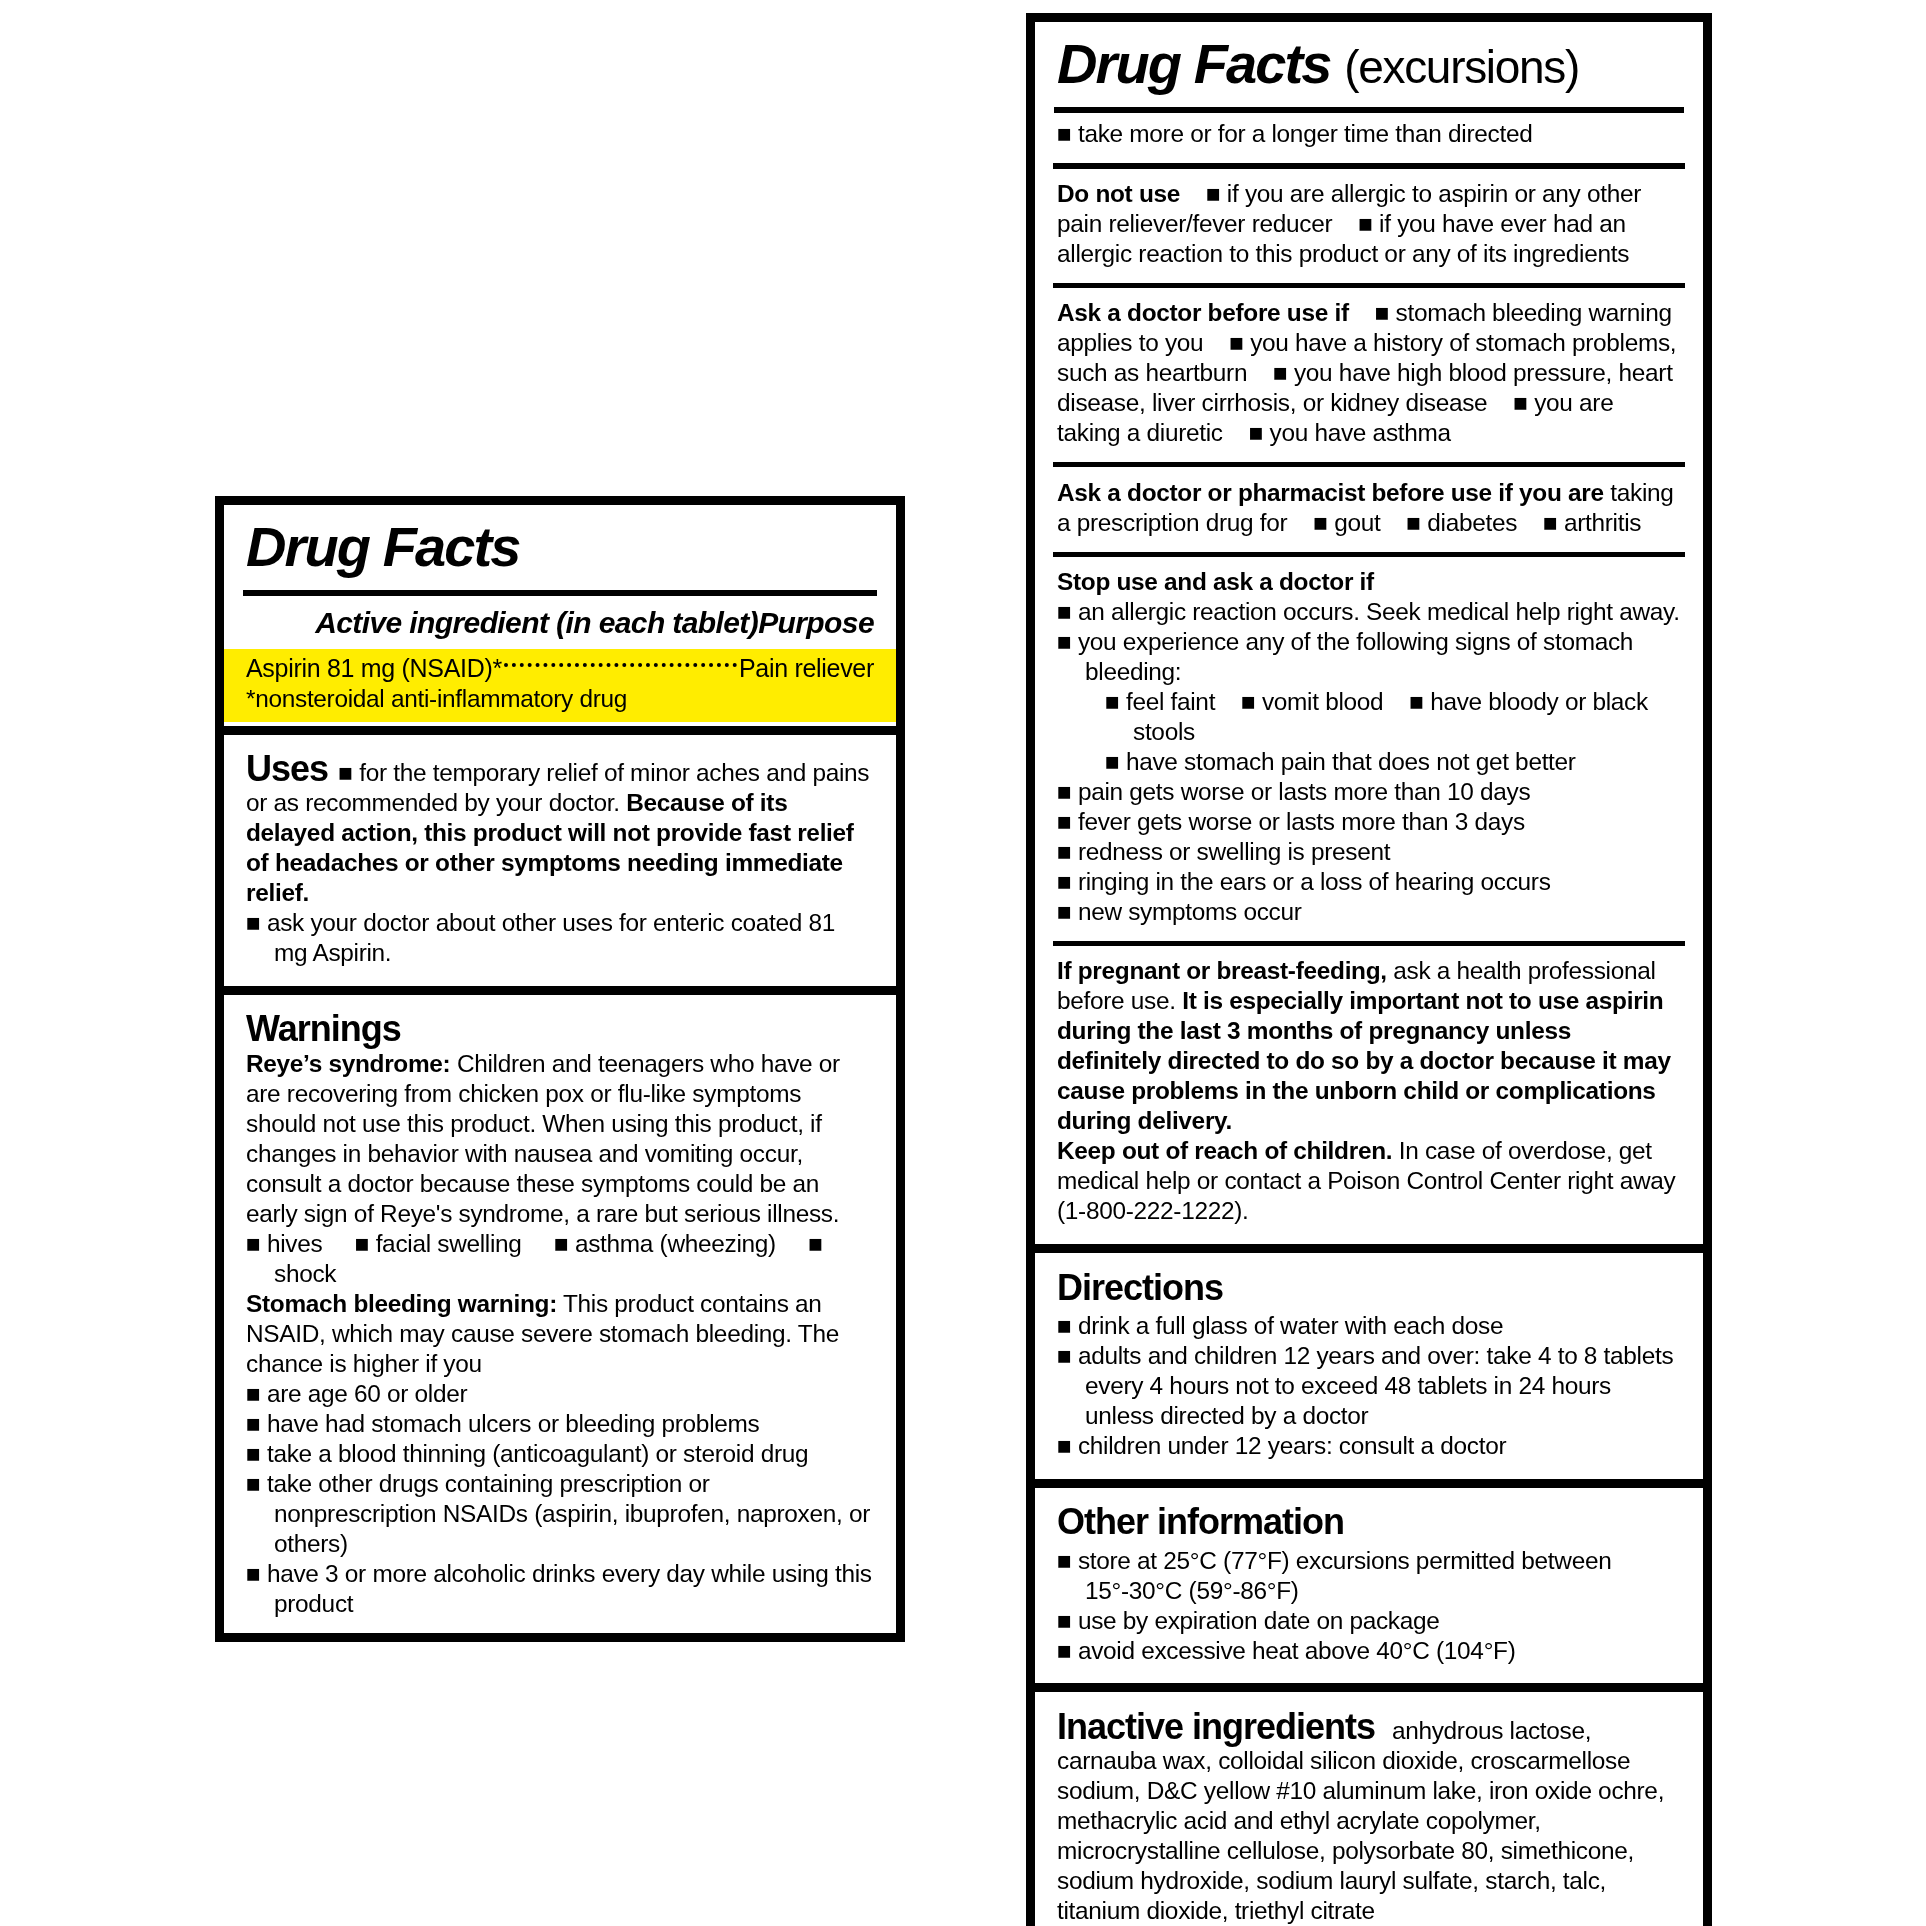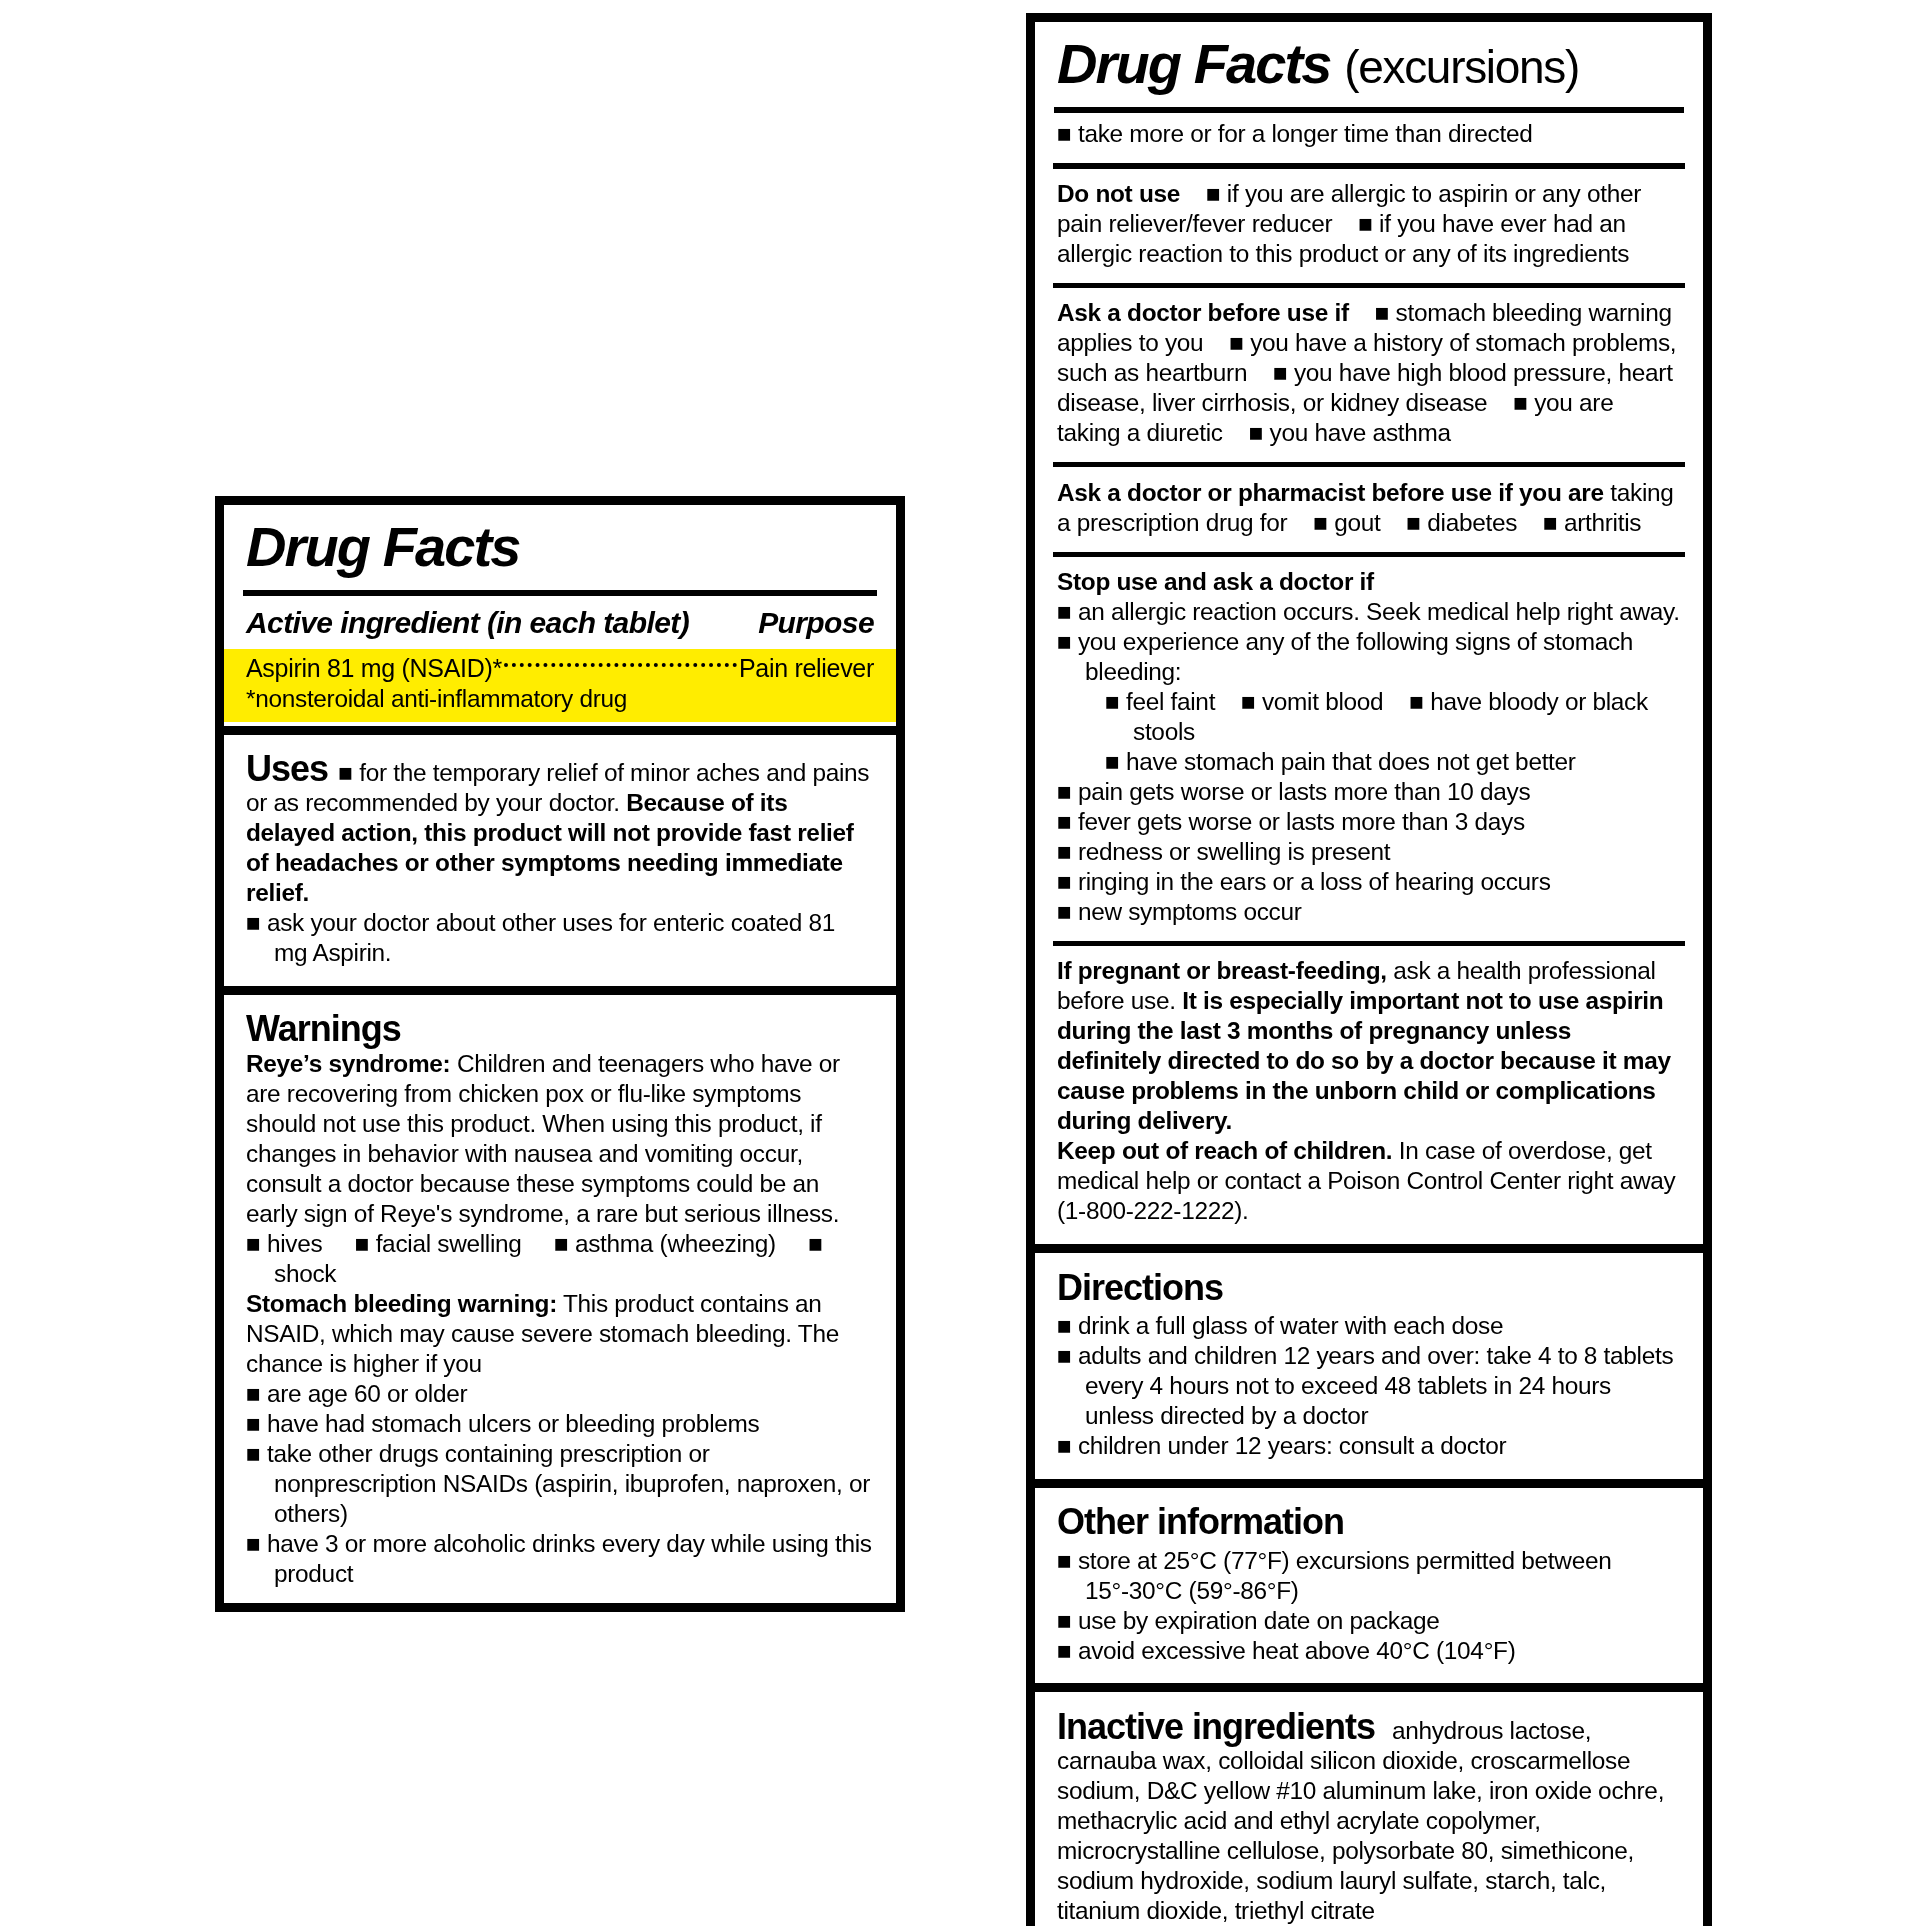--- a/index.html
+++ b/index.html
@@ -25,21 +25,21 @@
   .rule.title-rule{height:6.4px;margin:9px 19px 0;}
 
   .df-title{
     font-size:56px;line-height:1.05;font-weight:bold;font-style:italic;
     letter-spacing:-1.9px;
   }
   .df-cont{font-size:46px;font-weight:normal;font-style:normal;letter-spacing:-1.3px;}
   .title-sec{padding:13px 22px 3.9px;}
 
   .colhead{
-    display:flex;justify-content:space-between;align-items:baseline;
+    display:flex;justify-content:flex-end;align-items:baseline;
     font-size:30px;font-weight:bold;font-style:italic;letter-spacing:-0.6px;
     padding:10.3px 22px 9px;
   }
   .yellow{background:#ffed00;padding:2.6px 22px 7.7px;}
   .asp-row{display:flex;align-items:center;font-size:25px;line-height:32px;letter-spacing:-0.3px;}
   .leader{flex:1;border-bottom:4.5px dotted #000;margin:0 1.9px 6.4px;min-width:26px;}
   .p{font-size:24.4px;line-height:30px;letter-spacing:-0.3px;}
   .b{font-weight:bold;}
   .h2{font-size:36px;line-height:1.1;font-weight:bold;letter-spacing:-1px;}
   .h2.inline{margin-right:10.3px;}
@@ -86,20 +86,21 @@
     <div class="h2">Warnings</div>
     <div class="p">
       <span class="b">Reye’s syndrome:</span><span> Children and teenagers who have or are recovering from chicken pox or flu-like symptoms should not use this product. When using this product, if changes in behavior with nausea and vomiting occur, consult a doctor because these symptoms could be an early sign of Reye's syndrome, a rare but serious illness.</span>
     </div>
     <div class="p bullet">■ hives&nbsp;&nbsp;&nbsp;&nbsp;&nbsp;■ facial swelling&nbsp;&nbsp;&nbsp;&nbsp;&nbsp;■ asthma (wheezing)&nbsp;&nbsp;&nbsp;&nbsp;&nbsp;■ shock</div>
     <div class="p">
       <span class="b">Stomach bleeding warning:</span><span> This product contains an NSAID, which may cause severe stomach bleeding. The chance is higher if you</span>
     </div>
     <div class="p bullet">■ are age 60 or older</div>
     <div class="p bullet">■ have had stomach ulcers or bleeding problems</div>
+    <div class="p bullet">■ take a blood thinning (anticoagulant) or steroid drug</div>
     <div class="p bullet">■ take other drugs containing prescription or nonprescription NSAIDs (aspirin, ibuprofen, naproxen, or others)</div>
     <div class="p bullet">■ have 3 or more alcoholic drinks every day while using this product</div>
   </div>
 
 </section>
 
 <section class="panel rp">
 
   <div class="title-sec">
     <div class="df-title">

